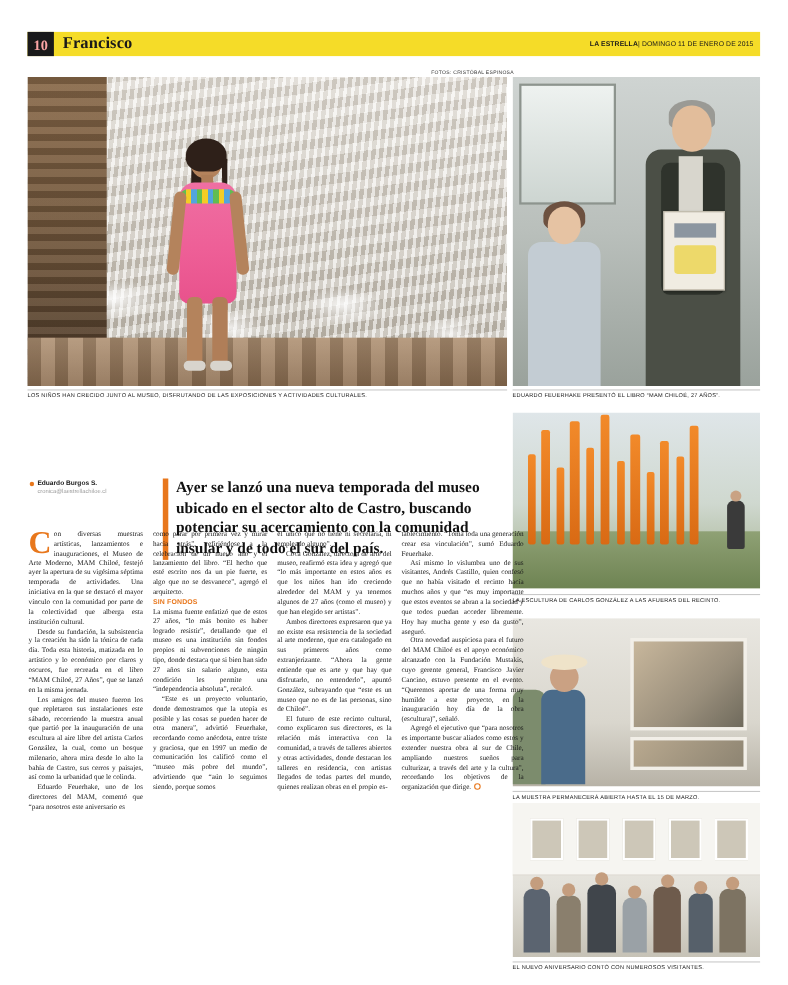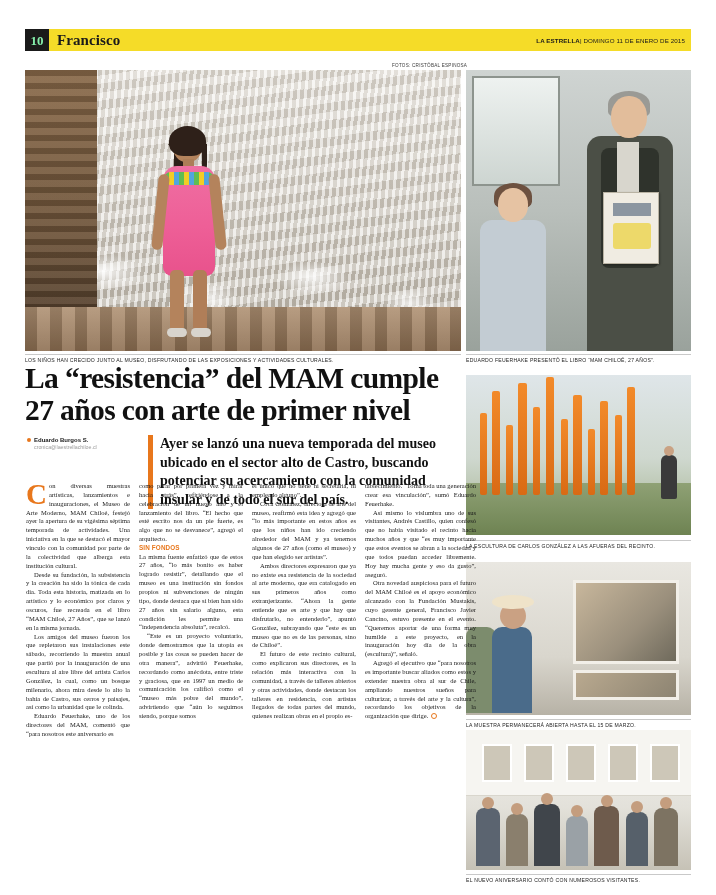--- a/index.html
+++ b/index.html
@@ -12,21 +12,21 @@
   .page { position: relative; width: 716px; height: 895px; background:#fff; }
 
   
   .masthead {
     position: absolute; left: 25px; top: 29px;
     width: 666px; height: 22px;
     background: #f5dc28;
     display: flex; align-items: center;
   }
   .folio-box {
-    width: 24px; height: 22px; background: #1a1a1a; color: #86efac;
+    width: 24px; height: 22px; background: #1a1a1a; color: #fca5a5;
     display: flex; align-items: center; justify-content: center;
     font-family: "Liberation Serif", serif;
     font-weight: bold; font-size: 13px; line-height: 1;
   }
   .section-name {
     margin-left: 8px;
     font-family: "Liberation Serif", serif;
     font-weight: bold; font-size: 15px; color: #1a1a1a;
     letter-spacing: .1px;
   }
@@ -356,24 +356,20 @@
       <div class="s4-p" style="left:160px; width:22px; height:54px; background:#56606a;">
           <i></i>
         </div>
       <div class="s4-p" style="left:188px; width:24px; height:58px; background:#7d7362;">
           <i></i>
         </div>
     </div>
   </div>
   <div class="cap cap-s4">EL NUEVO ANIVERSARIO CONTÓ CON NUMEROSOS VISITANTES.</div>
 
-  <h1 class="headline">
-    <span>La “resistencia” del MAM cumple</span><br>
-    <span>27 años con arte de primer nivel</span>
-  </h1>
 
   <div class="byline">
     <div class="byline-row">
       <span class="byline-dot"></span>
       <span class="byline-name">Eduardo Burgos S.</span>
     </div>
     <div class="byline-mail">cronica@laestrellachiloe.cl</div>
   </div>
 
   <div class="lead">

